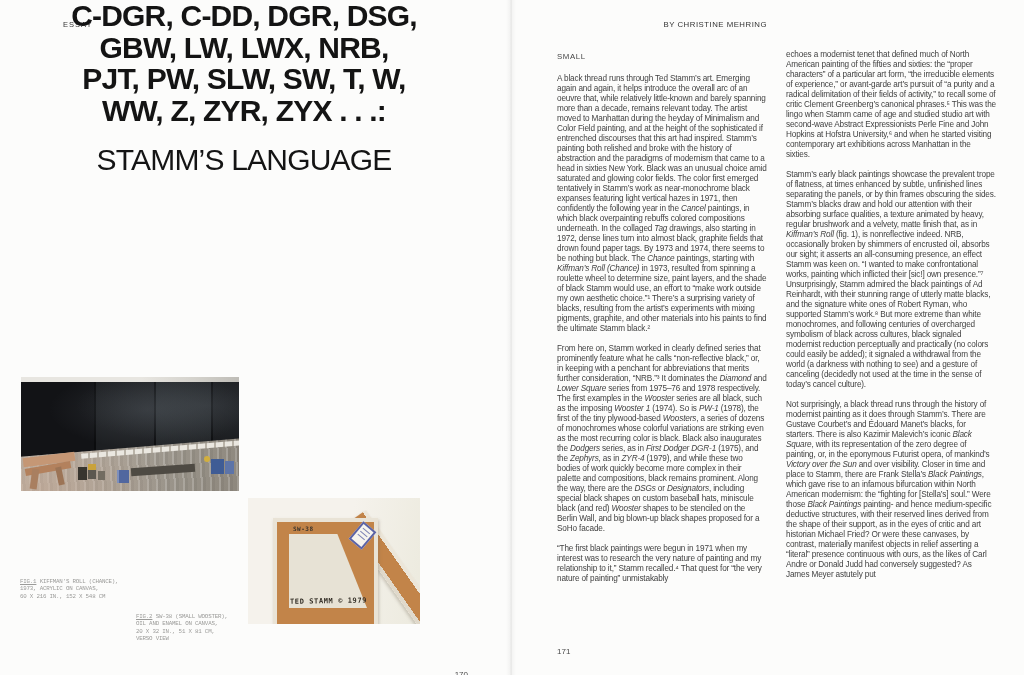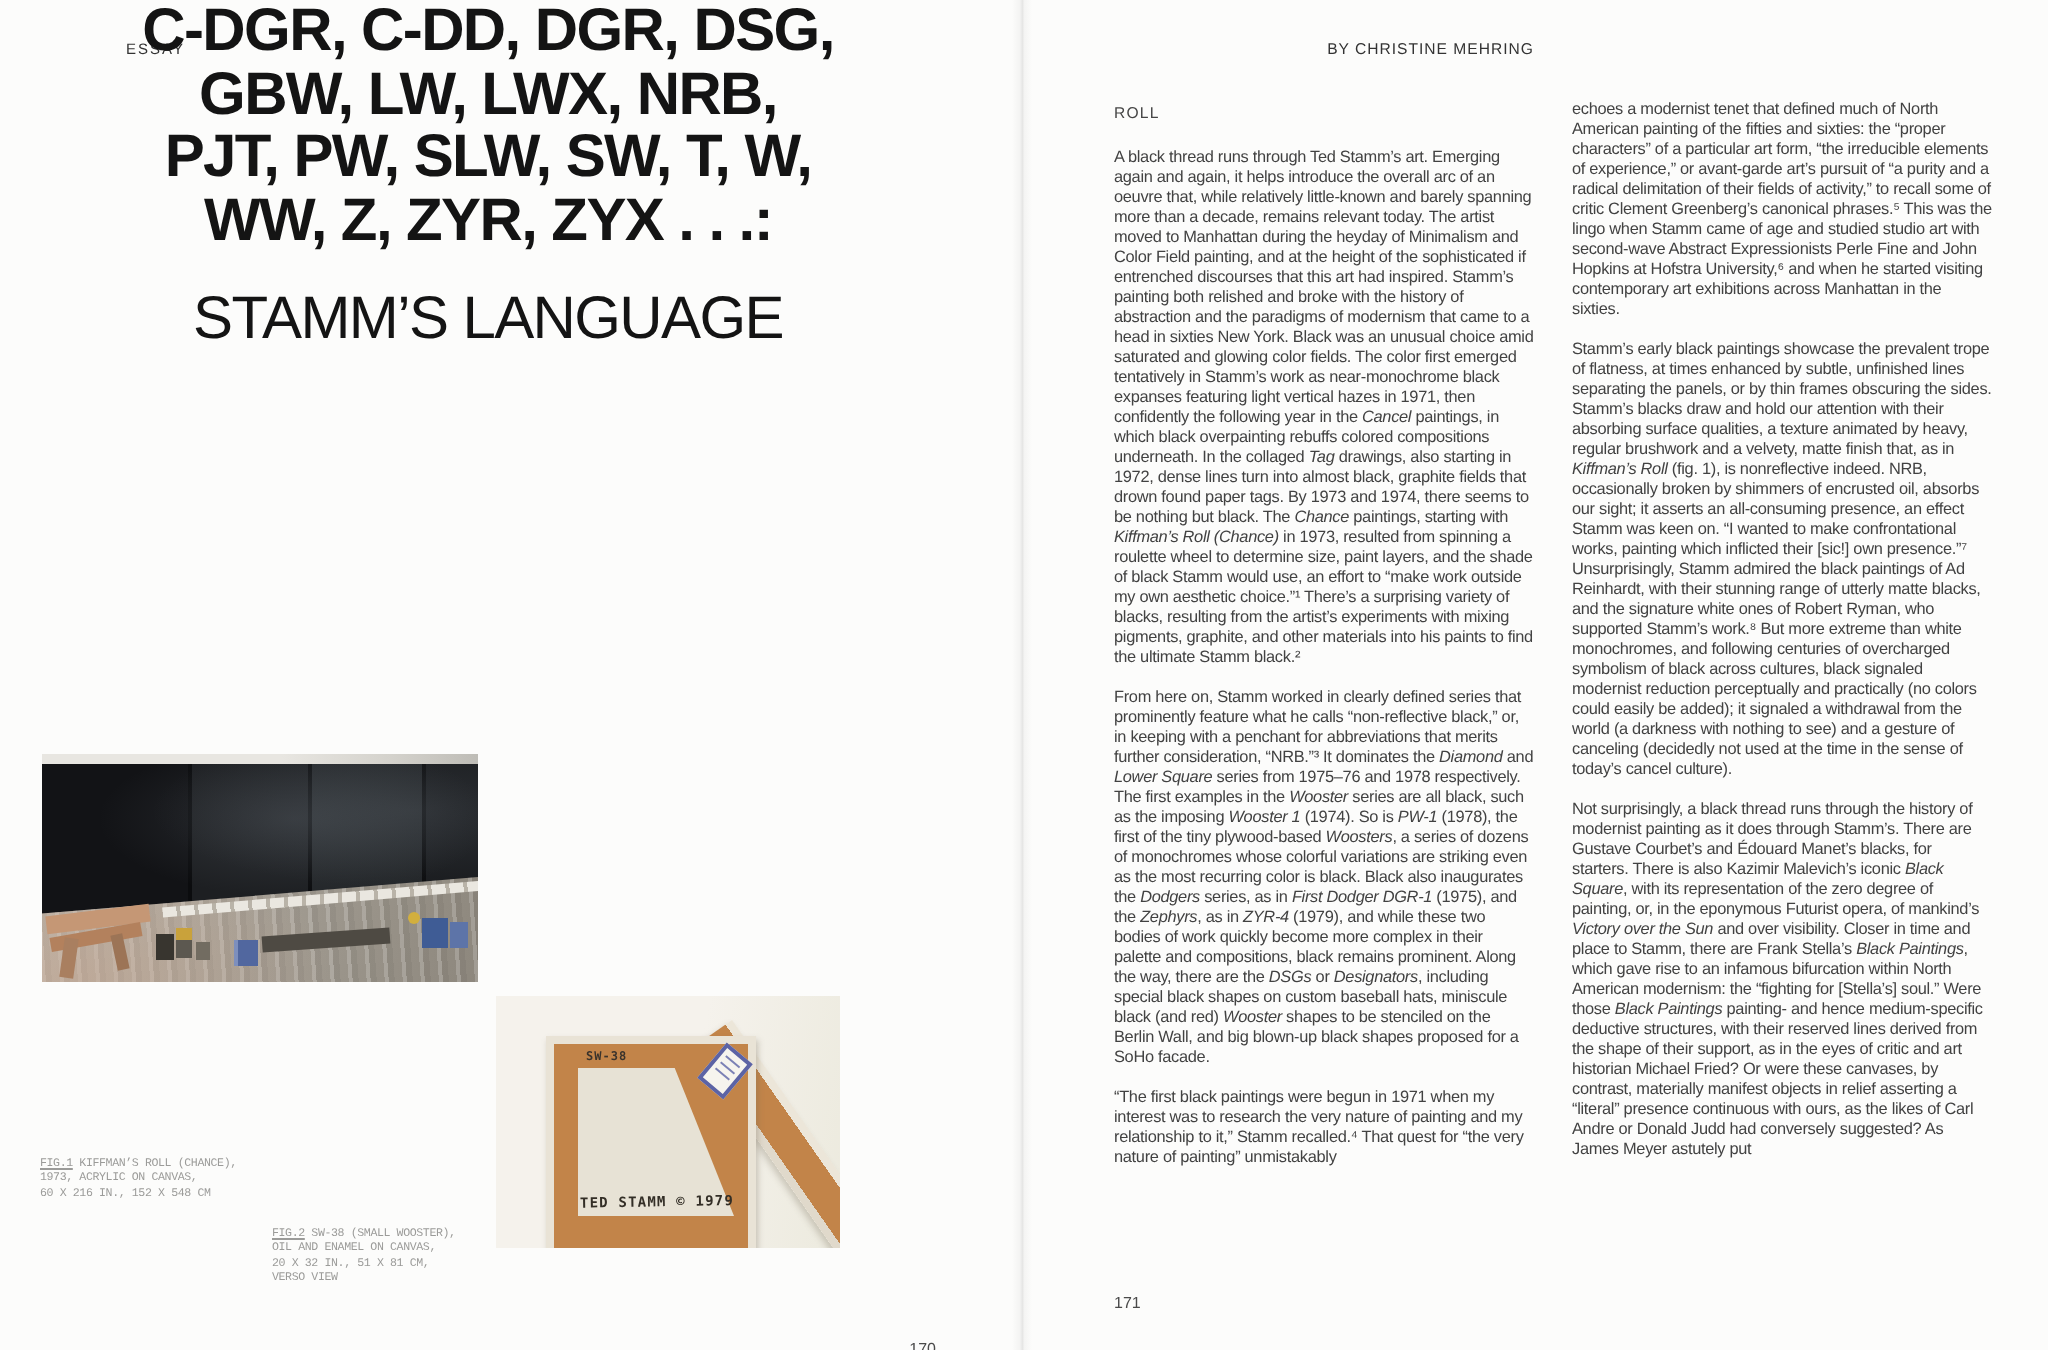--- a/index.html
+++ b/index.html
@@ -184,21 +184,21 @@
     <div>20 X 32 IN., 51 X 81 CM,</div>
     <div>VERSO VIEW</div>
   </div>
 
   <div class="pagenum pn-left">170</div>
 
   <div class="gutter"></div>
 
   <div class="col col1">
     <div class="byline">BY CHRISTINE MEHRING</div>
-    <div class="heading">ROLL</div>
+    <div class="heading">SMALL</div>
     <p>A black thread runs through Ted Stamm’s art. Emerging again and again, it helps introduce the overall arc of an oeuvre that, while relatively little-known and barely spanning more than a decade, remains relevant today. The artist moved to Manhattan during the heyday of Minimalism and Color Field painting, and at the height of the sophisticated if entrenched discourses that this art had inspired. Stamm’s painting both relished and broke with the history of abstraction and the paradigms of modernism that came to a head in sixties New York. Black was an unusual choice amid saturated and glowing color fields. The color first emerged tentatively in Stamm’s work as near-monochrome black expanses featuring light vertical hazes in 1971, then confidently the following year in the <em>Cancel</em> paintings, in which black overpainting rebuffs colored compositions underneath. In the collaged <em>Tag</em> drawings, also starting in 1972, dense lines turn into almost black, graphite fields that drown found paper tags. By 1973 and 1974, there seems to be nothing but black. The <em>Chance</em> paintings, starting with <em>Kiffman’s Roll (Chance)</em> in 1973, resulted from spinning a roulette wheel to determine size, paint layers, and the shade of black Stamm would use, an effort to “make work outside my own aesthetic choice.”¹ There’s a surprising variety of blacks, resulting from the artist’s experiments with mixing pigments, graphite, and other materials into his paints to find the ultimate Stamm black.²</p>
     <p>From here on, Stamm worked in clearly defined series that prominently feature what he calls “non-reflective black,” or, in keeping with a penchant for abbreviations that merits further consideration, “NRB.”³ It dominates the <em>Diamond</em> and <em>Lower Square</em> series from 1975–76 and 1978 respectively. The first examples in the <em>Wooster</em> series are all black, such as the imposing <em>Wooster 1</em> (1974). So is <em>PW-1</em> (1978), the first of the tiny plywood-based <em>Woosters</em>, a series of dozens of monochromes whose colorful variations are striking even as the most recurring color is black. Black also inaugurates the <em>Dodgers</em> series, as in <em>First Dodger DGR-1</em> (1975), and the <em>Zephyrs</em>, as in <em>ZYR-4</em> (1979), and while these two bodies of work quickly become more complex in their palette and compositions, black remains prominent. Along the way, there are the <em>DSGs</em> or <em>Designators</em>, including special black shapes on custom baseball hats, miniscule black (and red) <em>Wooster</em> shapes to be stenciled on the Berlin Wall, and big blown-up black shapes proposed for a SoHo facade.</p>
     <p>“The first black paintings were begun in 1971 when my interest was to research the very nature of painting and my relationship to it,” Stamm recalled.⁴ That quest for “the very nature of painting” unmistakably</p>
   </div>
 
   <div class="col col2">
     <p>echoes a modernist tenet that defined much of North American painting of the fifties and sixties: the “proper characters” of a particular art form, “the irreducible elements of experience,” or avant-garde art’s pursuit of “a purity and a radical delimitation of their fields of activity,” to recall some of critic Clement Greenberg’s canonical phrases.⁵ This was the lingo when Stamm came of age and studied studio art with second-wave Abstract Expressionists Perle Fine and John Hopkins at Hofstra University,⁶ and when he started visiting contemporary art exhibitions across Manhattan in the sixties.</p>
     <p>Stamm’s early black paintings showcase the prevalent trope of flatness, at times enhanced by subtle, unfinished lines separating the panels, or by thin frames obscuring the sides. Stamm’s blacks draw and hold our attention with their absorbing surface qualities, a texture animated by heavy, regular brushwork and a velvety, matte finish that, as in <em>Kiffman’s Roll</em> (fig. 1), is nonreflective indeed. NRB, occasionally broken by shimmers of encrusted oil, absorbs our sight; it asserts an all-consuming presence, an effect Stamm was keen on. “I wanted to make confrontational works, painting which inflicted their [sic!] own presence.”⁷ Unsurprisingly, Stamm admired the black paintings of Ad Reinhardt, with their stunning range of utterly matte blacks, and the signature white ones of Robert Ryman, who supported Stamm’s work.⁸ But more extreme than white monochromes, and following centuries of overcharged symbolism of black across cultures, black signaled modernist reduction perceptually and practically (no colors could easily be added); it signaled a withdrawal from the world (a darkness with nothing to see) and a gesture of canceling (decidedly not used at the time in the sense of today’s cancel culture).</p>
     <p>Not surprisingly, a black thread runs through the history of modernist painting as it does through Stamm’s. There are Gustave Courbet’s and Édouard Manet’s blacks, for starters. There is also Kazimir Malevich’s iconic <em>Black Square</em>, with its representation of the zero degree of painting, or, in the eponymous Futurist opera, of mankind’s <em>Victory over the Sun</em> and over visibility. Closer in time and place to Stamm, there are Frank Stella’s <em>Black Paintings</em>, which gave rise to an infamous bifurcation within North American modernism: the “fighting for [Stella’s] soul.” Were those <em>Black Paintings</em> painting- and hence medium-specific deductive structures, with their reserved lines derived from the shape of their support, as in the eyes of critic and art historian Michael Fried? Or were these canvases, by contrast, materially manifest objects in relief asserting a “literal” presence continuous with ours, as the likes of Carl Andre or Donald Judd had conversely suggested? As James Meyer astutely put</p>
   </div>

